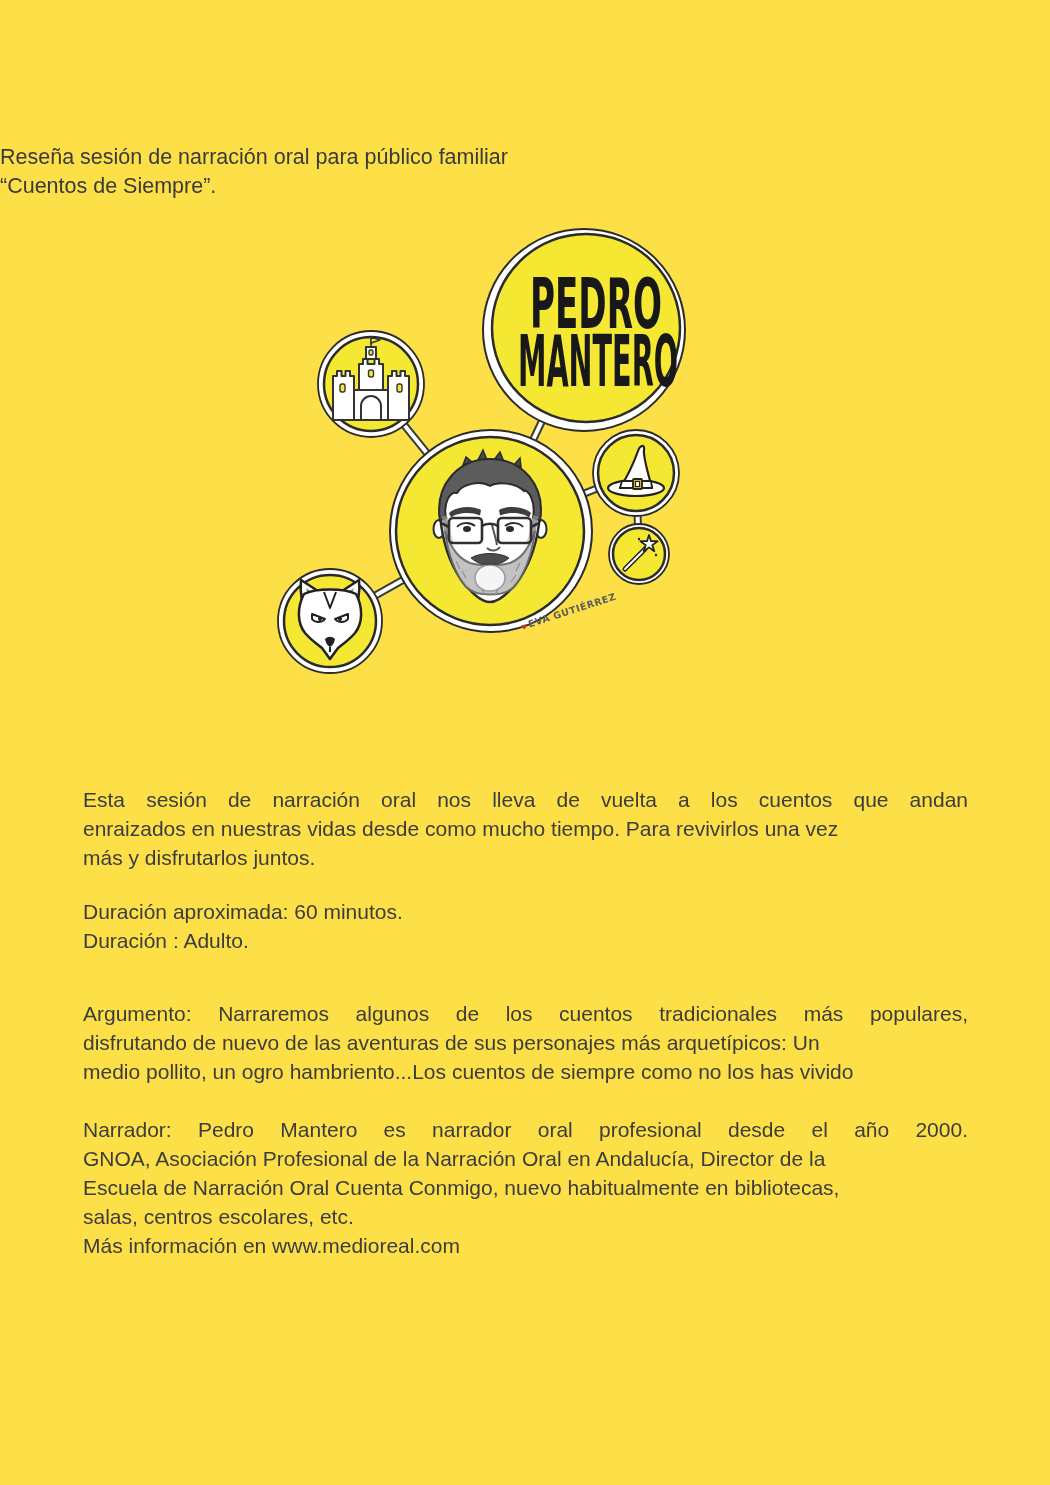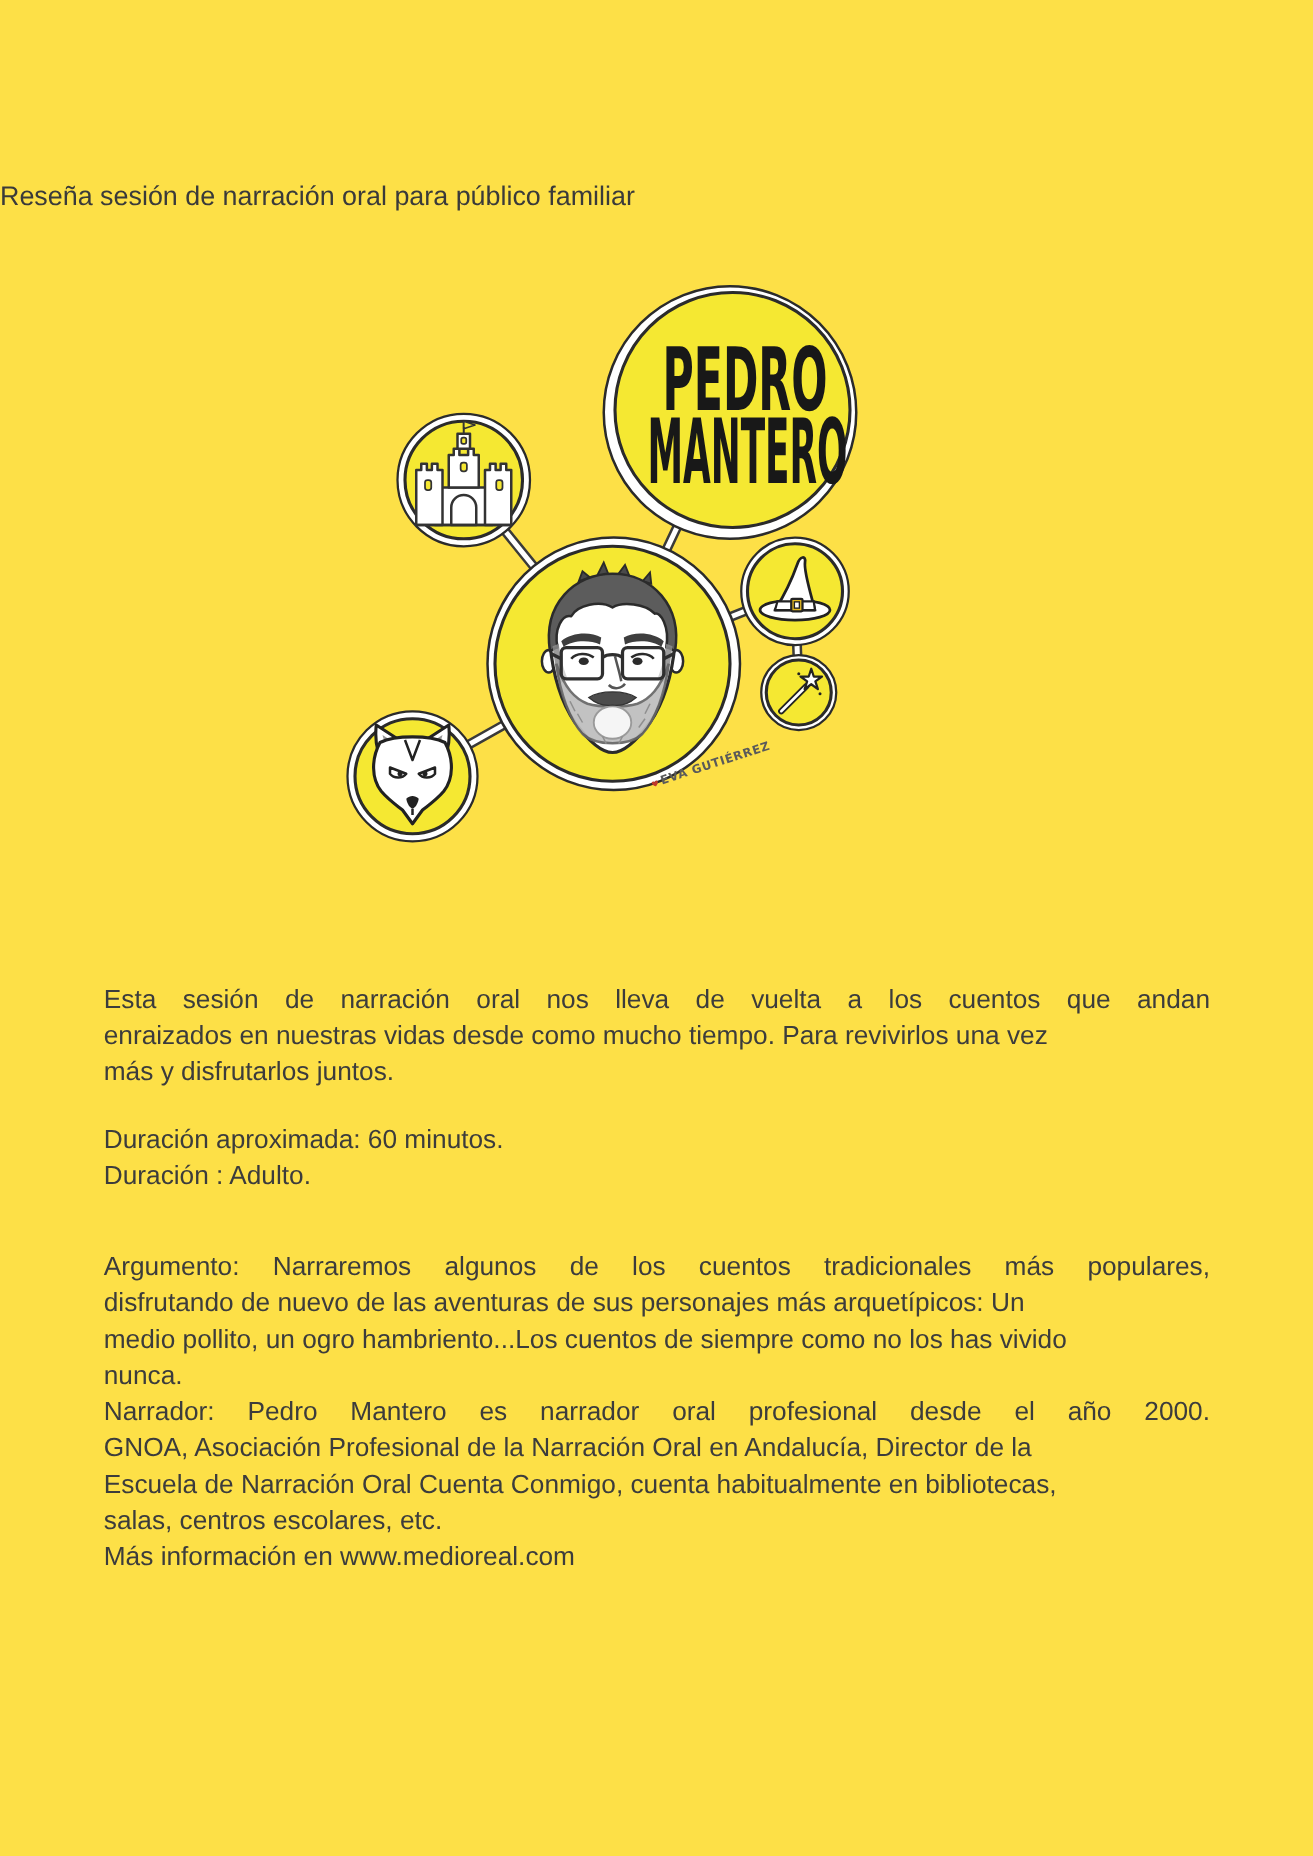--- a/index.html
+++ b/index.html
@@ -22,20 +22,21 @@
   svg text.bigname { font-family:"DejaVu Sans", sans-serif; font-weight:bold; fill:#181818; }
   svg text.sig { font-family:"DejaVu Sans", sans-serif; font-weight:bold; fill:#5a5a5a; letter-spacing:0.6px; }
 </style>
 </head>
 <body>
 
 <div class="page">
 
   <div class="title">
     <div class="line">Reseña  sesión de narración oral para público familiar</div>
+    <div class="line">“Cuentos de Siempre”.</div>
   </div>
 
   <div class="logo-wrap">
     <svg viewBox="0 0 430 455" width="430" height="455">
 
       <g stroke-linecap="round">
         <line x1="101" y1="162" x2="220" y2="309" stroke="#3a3a3a" stroke-width="8"></line>
         <line x1="101" y1="162" x2="220" y2="309" stroke="#ffffff" stroke-width="4"></line>
         <line x1="316" y1="106" x2="220" y2="309" stroke="#3a3a3a" stroke-width="8"></line>
         <line x1="316" y1="106" x2="220" y2="309" stroke="#ffffff" stroke-width="4"></line>
@@ -173,24 +174,23 @@
 
   <div class="para" id="p-details">
     <div class="line">Duración aproximada: 60 minutos.</div>
     <div class="line">Duración : Adulto.</div>
   </div>
 
   <div class="para" id="p-argument">
     <div class="line j">Argumento: Narraremos algunos de los cuentos tradicionales más populares,</div>
     <div class="line">disfrutando de nuevo de las aventuras de sus personajes más arquetípicos: Un</div>
     <div class="line">medio pollito, un ogro hambriento...Los cuentos de siempre como no los has vivido</div>
-    <div class="line">nunca.</div>
   </div>
 
   <div class="para" id="p-narrator">
     <div class="line j">Narrador: Pedro Mantero es narrador oral profesional desde el año 2000.</div>
     <div class="line">GNOA, Asociación Profesional de la Narración Oral en Andalucía, Director de la</div>
-    <div class="line">Escuela de Narración Oral Cuenta Conmigo, cuenta habitualmente en bibliotecas,</div>
+    <div class="line">Escuela de Narración Oral Cuenta Conmigo, nuevo habitualmente en bibliotecas,</div>
     <div class="line">salas, centros escolares, etc.</div>
     <div class="line">Más información en www.medioreal.com</div>
   </div>
 
 </div>
 
 </body></html>

